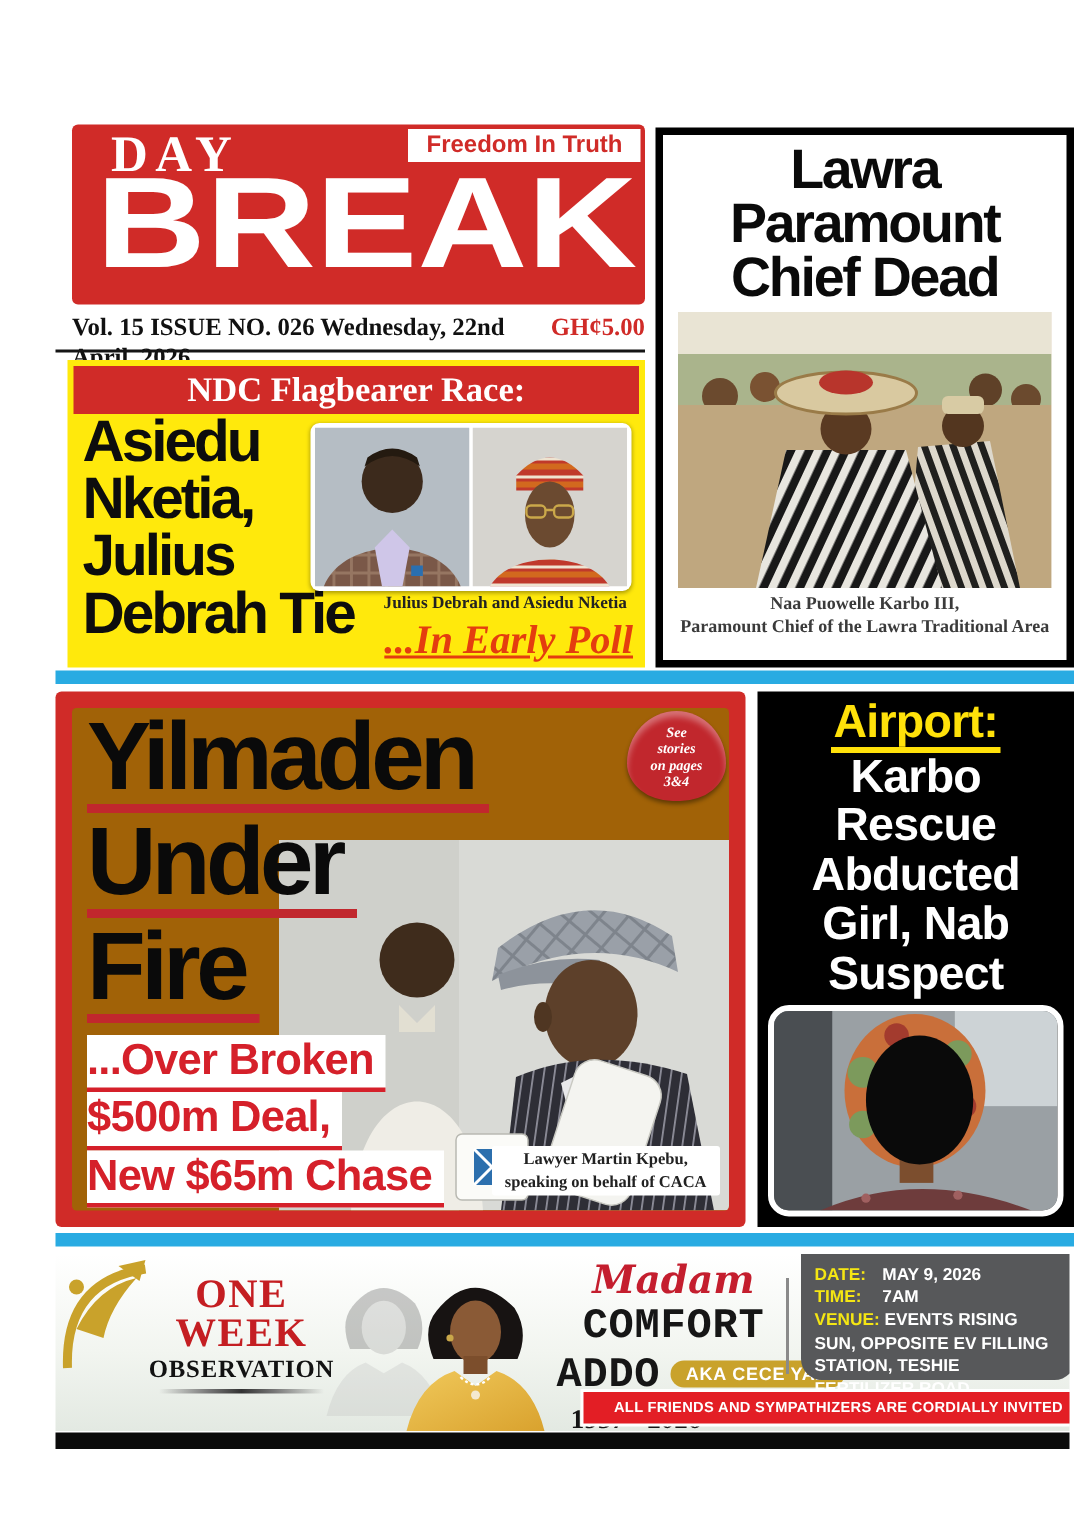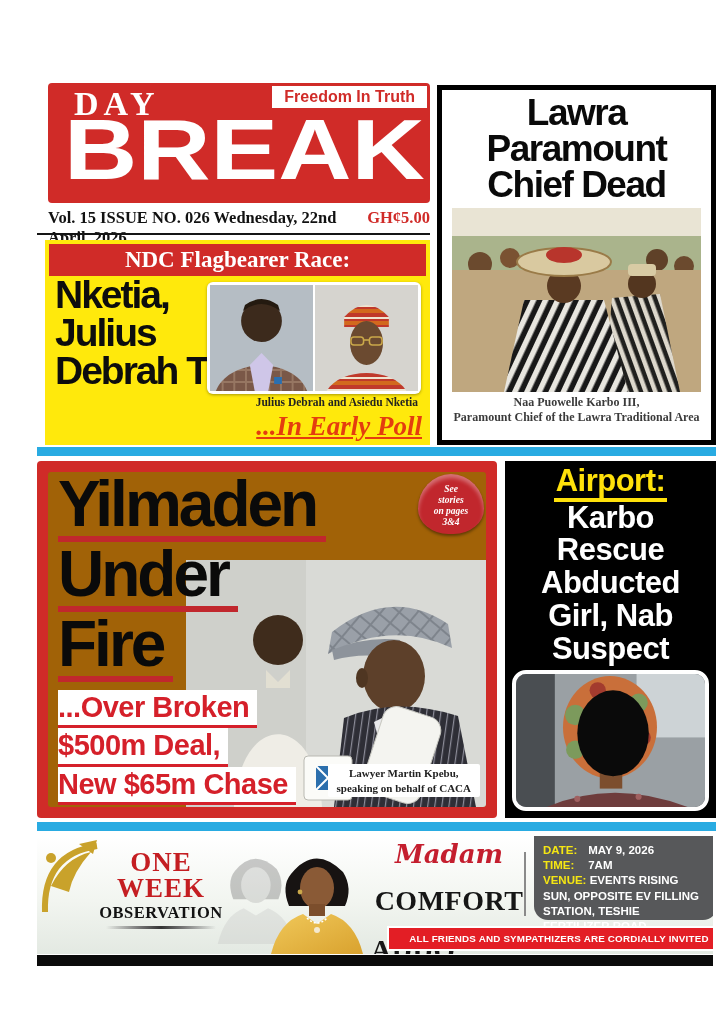--- a/index.html
+++ b/index.html
@@ -88,22 +88,22 @@
   .oneweek{position:absolute;left:58px;top:14px;width:132px;text-align:center;
     font-family:"Liberation Serif",serif;font-weight:bold}
   .ow1{color:#c41e22;font-size:27px;line-height:0.95;letter-spacing:1px}
   .ow3{color:#121212;font-size:16.5px;letter-spacing:0.5px;margin-top:2px}
   .ow-squiggle{margin:3px auto 0;width:110px;height:3px;
     background:linear-gradient(90deg,transparent,#777 30%,#333 50%,#777 70%,transparent)}
   .ghost{position:absolute;left:172px;top:8px;width:92px;height:100px;opacity:.28;filter:grayscale(1)}
   .woman{position:absolute;left:226px;bottom:0;width:106px;height:112px}
   .madam-block{position:absolute;left:322px;top:5px;width:180px;text-align:center}
   .madam{font-family:"DejaVu Serif",serif;font-style:italic;font-weight:bold;color:#c41e2e;font-size:26px;line-height:1.0}
-  .cname{font-family:Liberation Serif, serif;font-weight:bold;color:#161616;font-size:28px;
-    line-height:1.0;letter-spacing:0.5px;margin-top:20px}
+  .cname{font-family:Liberation Mono, monospace;font-weight:bold;color:#161616;font-size:28px;
+    line-height:1.0;letter-spacing:0.5px;margin-top:4px}
   .addo-row{display:flex;align-items:center;justify-content:flex-start;gap:7px;margin-top:1px;padding-left:12px}
   .aka-pill{background:var(--gold);color:#fff;font-weight:bold;font-size:12px;letter-spacing:0.5px;
     border-radius:12px;padding:2px 10px;white-space:nowrap}
   .years{font-family:"Liberation Serif",serif;font-weight:bold;color:#141414;font-size:18px;margin-top:4px;
     text-align:center;width:130px}
   .obit-divider{position:absolute;left:487px;top:16px;width:2px;height:64px;background:#8a8a8a}
   .infobox{position:absolute;left:497px;top:0;width:183px;height:84px;background:var(--gray);
     border-radius:0 0 14px 14px;padding:7px 9px;color:#fff;font-weight:bold;font-size:11.5px;line-height:1.32}
   .infobox .lbl{color:#f5e613;display:inline-block;min-width:42px}
   .invite{position:absolute;left:352px;top:92px;width:340px;height:21px;background:#e31e25;color:#fff;
@@ -162,20 +162,21 @@
     </svg>
     <div class="lawra-cap">
       <div>Naa Puowelle Karbo III,</div>
       <div>Paramount Chief of the Lawra Traditional Area</div>
     </div>
   </div>
 
   <div class="ndc">
     <div class="ndc-banner">NDC Flagbearer Race:</div>
     <div class="ndc-h">
+      <div>Asiedu</div>
       <div>Nketia,</div>
       <div>Julius</div>
       <div>Debrah Tie</div>
     </div>
     <div class="ndc-photos">
       <svg viewBox="0 0 106 106" preserveAspectRatio="none">
         <defs>
           <pattern id="plaid" width="12" height="12" patternUnits="userSpaceOnUse">
             <rect width="12" height="12" fill="#7a5848"></rect>
             <rect width="12" height="2" fill="#967662"></rect>

